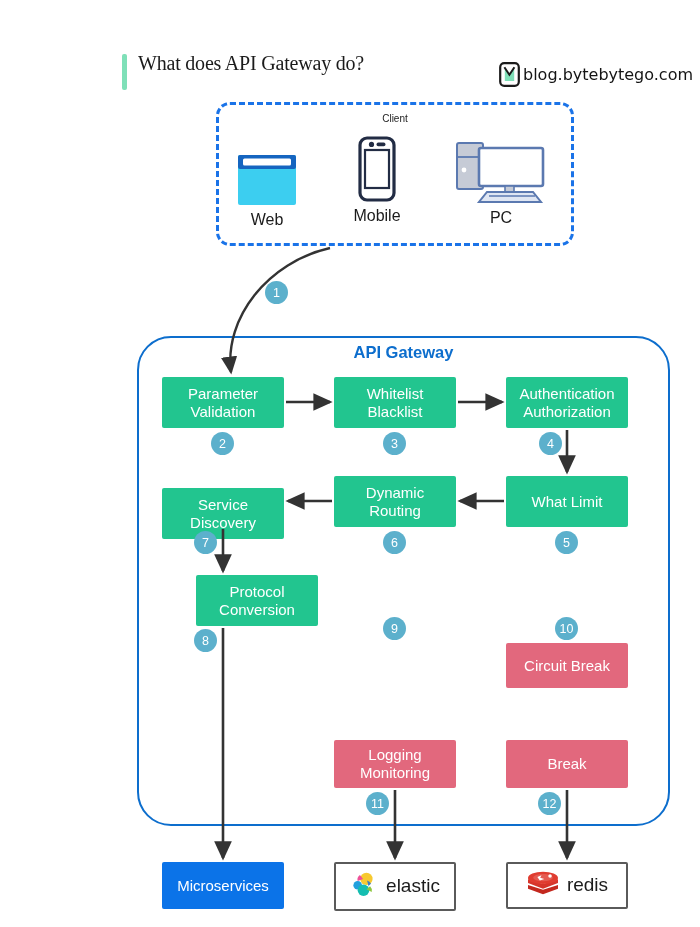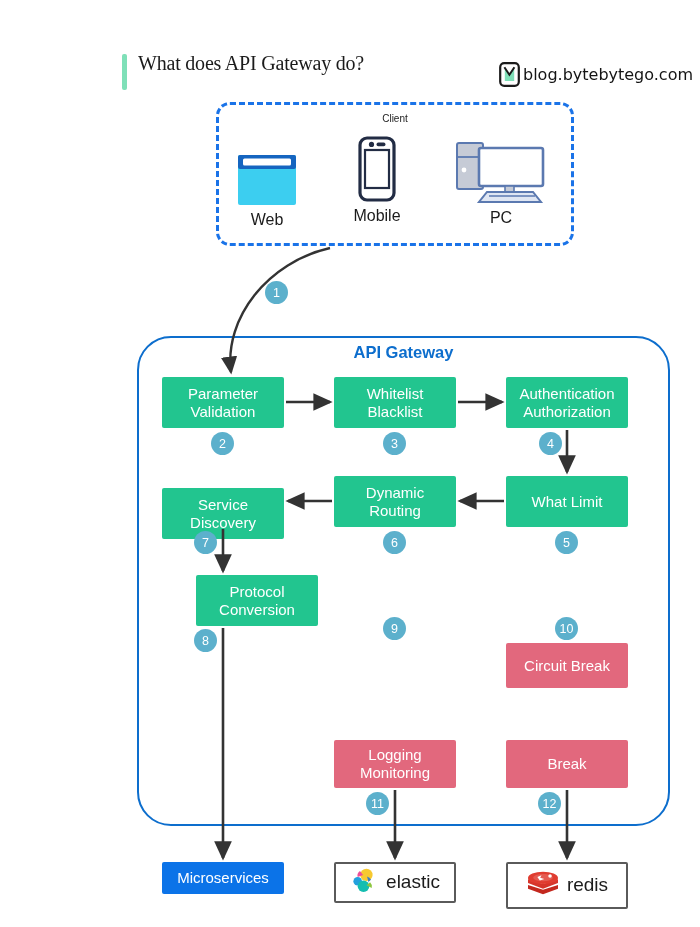--- a/index.html
+++ b/index.html
@@ -187,25 +187,25 @@
   <div class="node red" style="left:334px; top:740px; width:122px; height:48px;">
     <span><span>Logging</span><br><span>Monitoring</span></span>
   </div>
   <div class="badge" style="left:366px; top:792px;">11</div>
 
   <div class="node red" style="left:506px; top:740px; width:122px; height:48px;">
     <span>Break</span>
   </div>
   <div class="badge" style="left:538px; top:792px;">12</div>
 
-  <div class="node blue" style="left:162px; top:862px; width:122px; height:32px;">
+  <div class="node blue" style="left:162px; top:862px; width:122px; height:47px;">
     <span>Microservices</span>
   </div>
 
-  <div class="node white" style="left:334px; top:862px; width:122px; height:41px; gap:6px;">
+  <div class="node white" style="left:334px; top:862px; width:122px; height:49px; gap:6px;">
     <span>
       <svg width="30" height="30" viewBox="0 0 32 32">
         <circle cx="17.5" cy="9.5" r="6.6" fill="#f7c930"></circle>
         <path d="M10.6 5.2 a6 6 0 0 0 -2.4 6.6 L14 9.6 Z" fill="#ee5098"></path>
         <circle cx="8.2" cy="16.2" r="4.6" fill="#22a0dd"></circle>
         <circle cx="14.4" cy="21.6" r="6.2" fill="#14bdb0"></circle>
         <path d="M21.4 17.4 a6.4 6.4 0 0 1 1.8 6.0 L17.6 20.6 Z" fill="#8cc63f"></path>
         <path d="M22.4 14.6 a6.4 6.4 0 0 0 -4.2 -3.4 L19.6 17 Z" fill="#3b7ec4"></path>
       </svg>
     </span>

